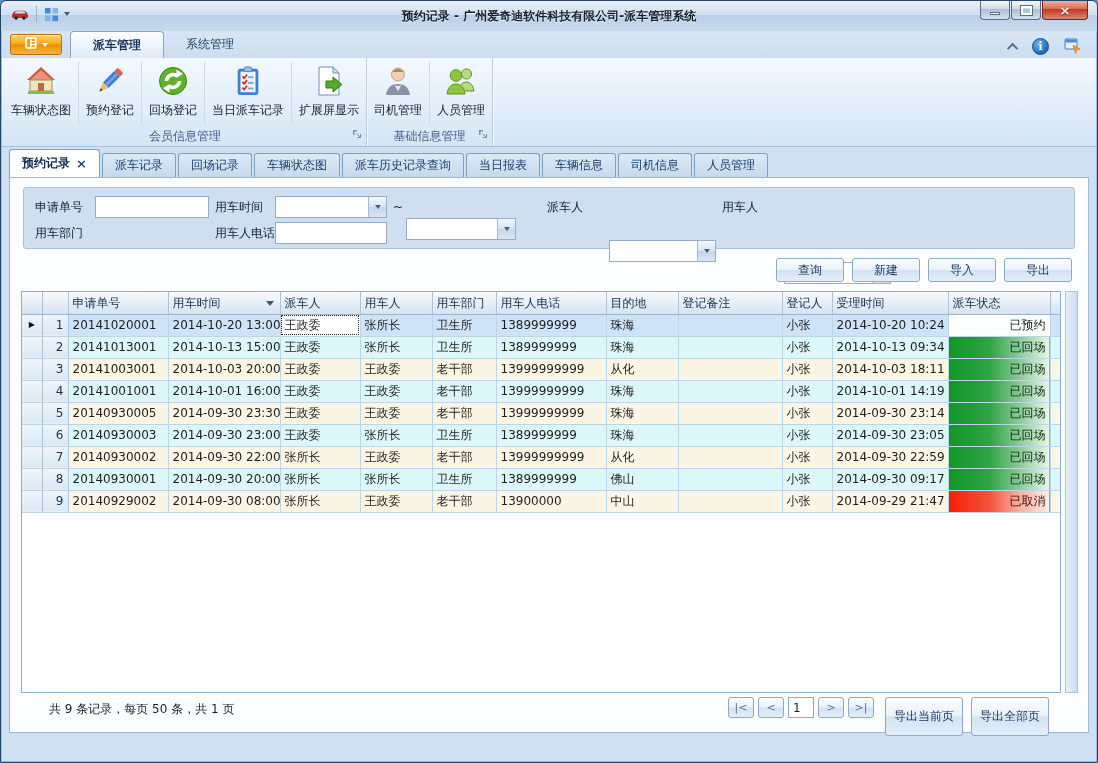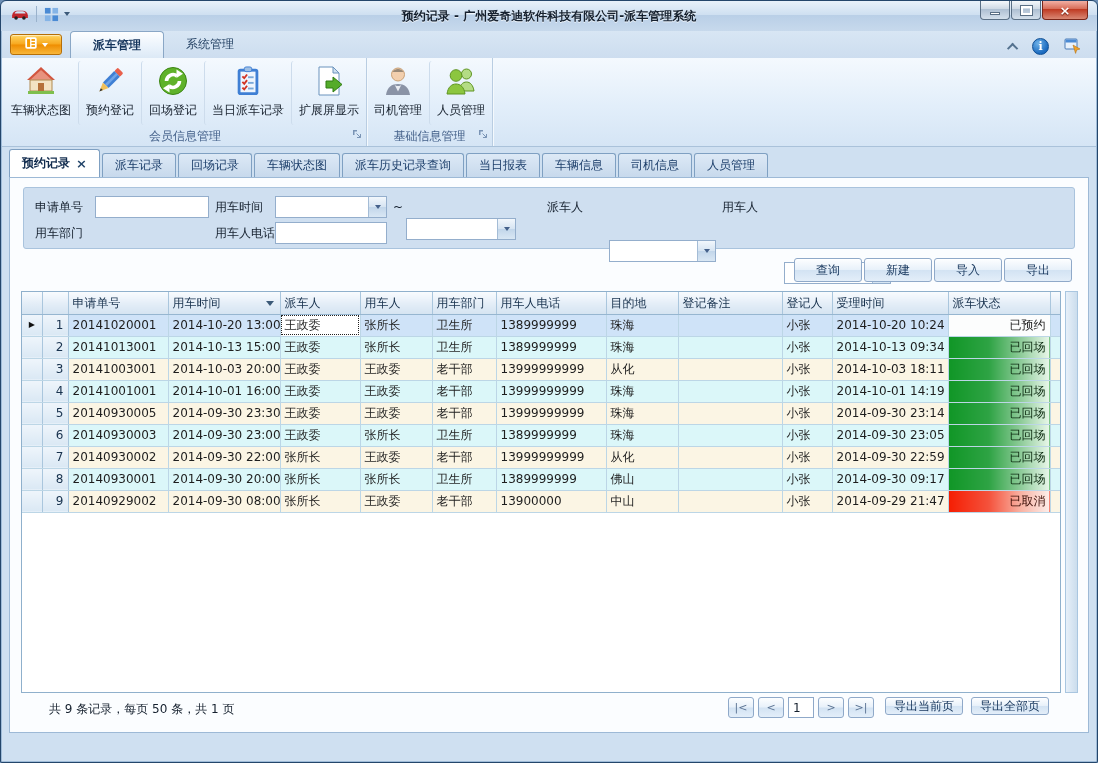--- a/index.html
+++ b/index.html
@@ -77,21 +77,21 @@
   .f-item { position:absolute; height:22px; display:flex; align-items:center; color:#15202e; }
   .f-label { white-space:nowrap; }
   .tbox { height:22px; background:#fff; border:1px solid #94aecc; padding:0 3px; font-size:12px;
     font-family:inherit; color:#15202e; width:100%; }
   .combo { height:22px; background:#fff; border:1px solid #94aecc; position:relative; }
   .combo .drop { position:absolute; right:0; top:0; bottom:0; width:18px;
     background:linear-gradient(#f2f7fc,#d6e4f2 50%,#c2d6ea 52%,#d9e7f4); border-left:1px solid #a4bcd6;
     display:flex; align-items:center; justify-content:center; }
   .tri-down { width:0; height:0; border-left:3.5px solid transparent; border-right:3.5px solid transparent; border-top:4px solid #44608a; }
 
-  .actions { position:absolute; top:80px; right:16px; display:flex; gap:2px; }
+  .actions { position:absolute; top:80px; right:16px; display:flex; gap:8px; }
   .btn { height:24px; min-width:68px; padding:0 12px; border:1px solid #8fa9c9; border-radius:3px;
     background:linear-gradient(#fdfeff,#e8f1fa 48%,#d3e3f3 52%,#e3eef9); color:#15355c;
     display:flex; align-items:center; justify-content:center; white-space:nowrap;
     box-shadow:0 1px 0 rgba(255,255,255,.8) inset; }
 
   
   .grid { position:absolute; left:11px; top:113px; width:1040px; height:402px; background:#fff;
     border:1px solid #8fb0cc; overflow:hidden; }
   table.dgrid { border-collapse:collapse; table-layout:fixed; width:1038px; }
   .dgrid th, .dgrid td { border-right:1px solid #bcd6e6; border-bottom:1px solid #bcd6e6;
@@ -117,21 +117,21 @@
   
   .footer { position:absolute; left:0; right:0; top:516px; height:30px; }
   .summary { position:absolute; left:39px; top:7px; color:#15202e; }
   .pager { position:absolute; left:718px; top:3px; display:flex; gap:4px; align-items:center; }
   .pbtn { width:26px; height:21px; border:1px solid #8fa9c9; border-radius:3px;
     background:linear-gradient(#fdfeff,#e8f1fa 48%,#d3e3f3 52%,#e3eef9);
     display:flex; align-items:center; justify-content:center; color:#5c7family494; color:#5c7494; font-size:11px; }
   .pgval { width:26px; height:21px; border:1px solid #8fa9c9; background:#fff; text-align:left; padding:0 4px;
     font-family:inherit; font-size:12px; color:#15202e; }
   .exports { position:absolute; right:39px; top:3px; display:flex; gap:8px; }
-  .exports .btn { height:18px; min-width:76px; padding:0 8px; }
+  .exports .btn { height:39px; min-width:76px; padding:0 8px; }
 
   
   .statusbar { position:absolute; left:1px; right:1px; bottom:1px; height:27px;
     background:linear-gradient(#f3f8fd,#dbe8f4 45%,#c8dbec); border-top:1px solid #9db9d6;
     border-radius:0 0 2px 2px; }
   .sb-item { position:absolute; top:6px; color:#15202e; white-space:nowrap; }
   .sb-welcome { left:10px; }
   .sb-unit { left:420px; }
   .sb-user { left:548px; }
   .sb-reg { left:702px; color:#0026d8; font-weight:bold; text-decoration:underline; }

